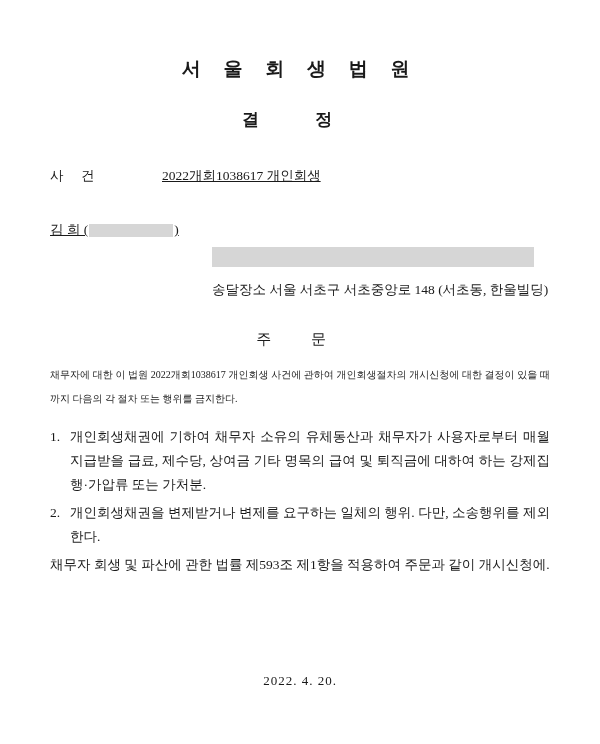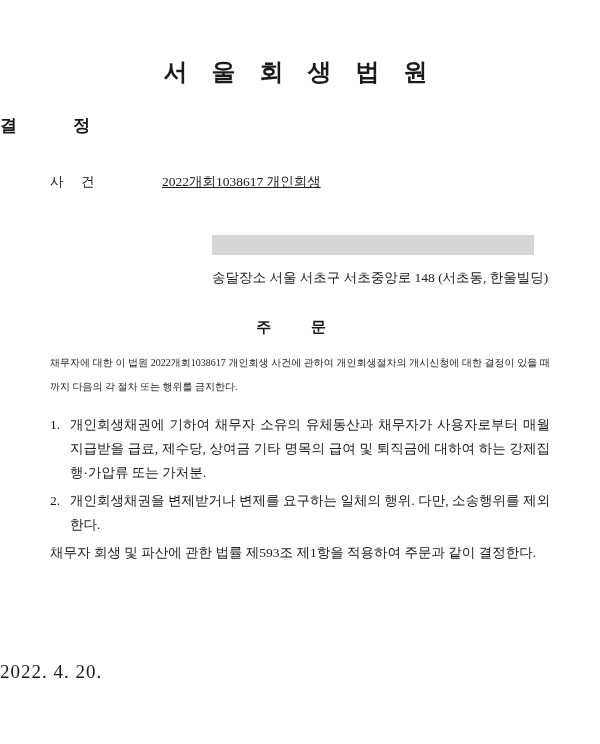--- a/index.html
+++ b/index.html
@@ -15,26 +15,27 @@
     overflow: hidden;
   }
   .page {
     position: relative;
     width: 600px;
     height: 744px;
     background: #ffffff;
   }
   .court-title {
     text-align: center;
-    font-size: 24px;
+    font-size: 19px;
     font-weight: bold;
     letter-spacing: 9px;
     margin-top: 56px;
   }
   .doc-type {
+    text-align: center;
     font-size: 17px;
     font-weight: bold;
     letter-spacing: 26px;
     margin-top: 26px;
   }
   .fields {
     margin-top: 30px;
     padding-left: 50px;
   }
   .field-row {
@@ -77,21 +78,21 @@
     height: 20px;
   }
   .addr-block {
     padding-left: 162px;
     font-size: 13.5px;
     line-height: 21px;
   }
   .section-heading {
     text-align: center;
     font-size: 15px;
-    font-weight: bold;
+    font-weight: normal;
     letter-spacing: 18px;
     margin-top: 30px;
     margin-bottom: 14px;
   }
   .body-text {
     padding: 0 50px 0 50px;
     font-size: 10px;
     line-height: 24px;
     text-align: justify;
   }
@@ -112,21 +113,22 @@
     position: absolute;
     left: 0;
     top: 0;
   }
   .reason-text {
     padding: 0 50px;
     font-size: 13.5px;
     line-height: 24px;
   }
   .date {
-    font-size: 19px;
+    text-align: center;
+    font-size: 13px;
     margin-top: 96px;
     letter-spacing: 1px;
   }
 </style>
 </head>
 <body>
 
 <div class="page">
 
   <div class="court-title">서 울 회 생 법 원</div>
@@ -134,20 +136,23 @@
   <div class="doc-type">결        정</div>
 
   <div class="fields">
 
     <div class="field-row">
       <div class="field-label">사    건</div>
       <div class="field-value">2022개회1038617   개인회생</div>
     </div>
 
     <div class="field-row">
+      <div class="field-value debtor-line">
+        <span>김   희 (</span><span class="redact redact-inline"></span><span>)</span>
+      </div>
     </div>
 
     <div class="redact-block-row">
       <span class="redact redact-wide"></span>
     </div>
 
     <div class="addr-block">
       <div class="addr-line">송달장소   서울 서초구 서초중앙로 148 (서초동, 한울빌딩)</div>
     </div>
 
@@ -162,17 +167,17 @@
       <span class="num">1.</span>
       <span>개인회생채권에 기하여 채무자 소유의 유체동산과 채무자가 사용자로부터 매월 지급받을 급료, 제수당, 상여금 기타 명목의 급여 및 퇴직금에 대하여 하는 강제집행·가압류 또는 가처분.</span>
     </li>
     <li>
       <span class="num">2.</span>
       <span>개인회생채권을 변제받거나 변제를 요구하는 일체의 행위. 다만, 소송행위를 제외한다.</span>
     </li>
   </ol>
 
 
-  <div class="reason-text">채무자 회생 및 파산에 관한 법률 제593조 제1항을 적용하여 주문과 같이 결정한다.</div>
+  <div class="reason-text">채무자 회생 및 파산에 관한 법률 제593조 제1항을 적용하여 주문과 같이 개시신청에.</div>
 
   <div class="date">2022.  4.  20.</div>
 
 </div>
 
 </body></html>

